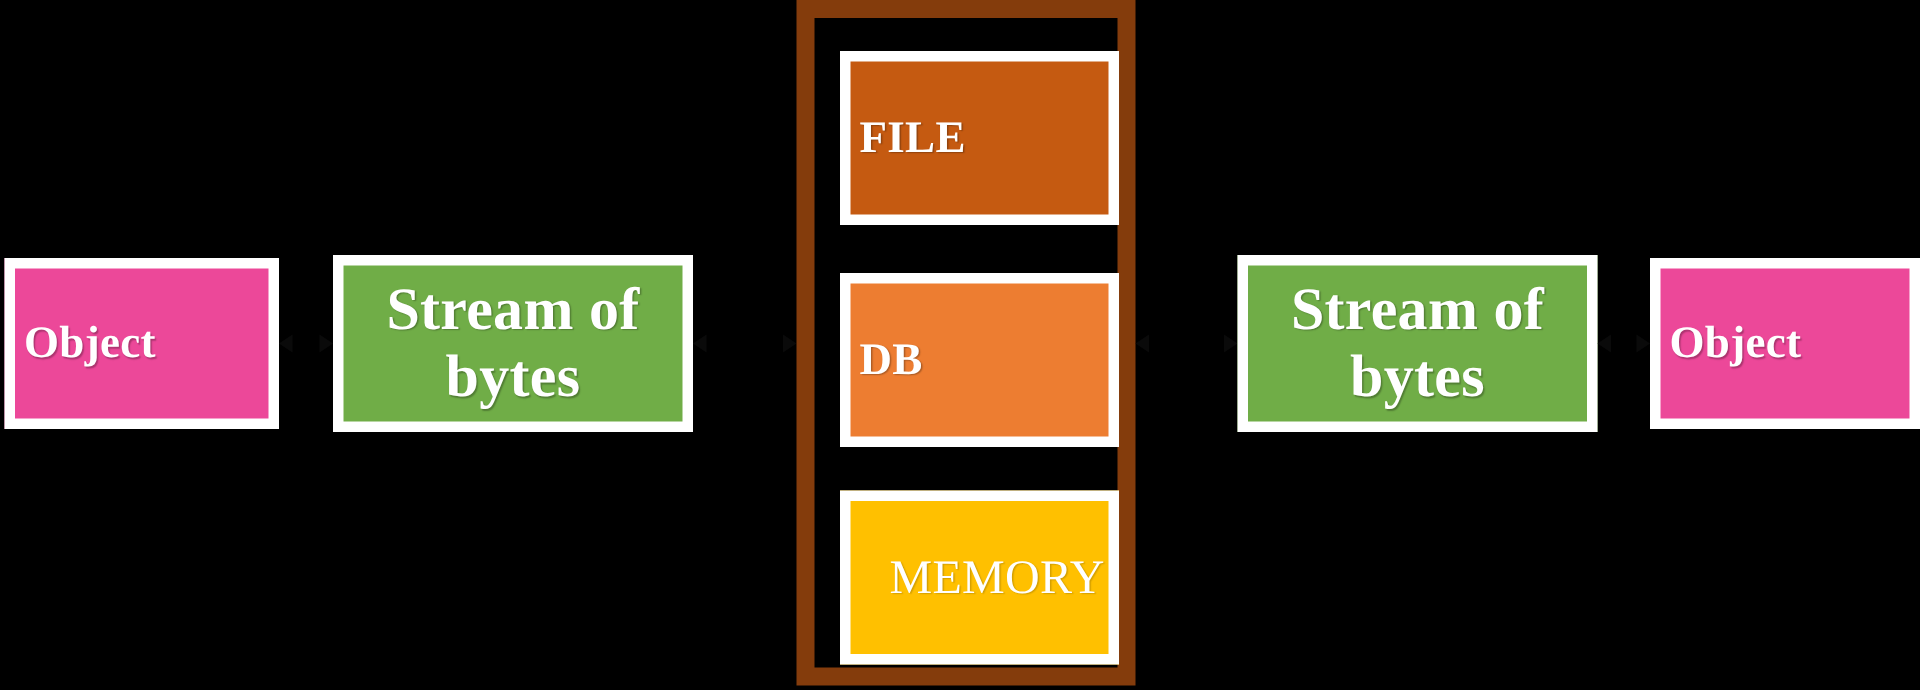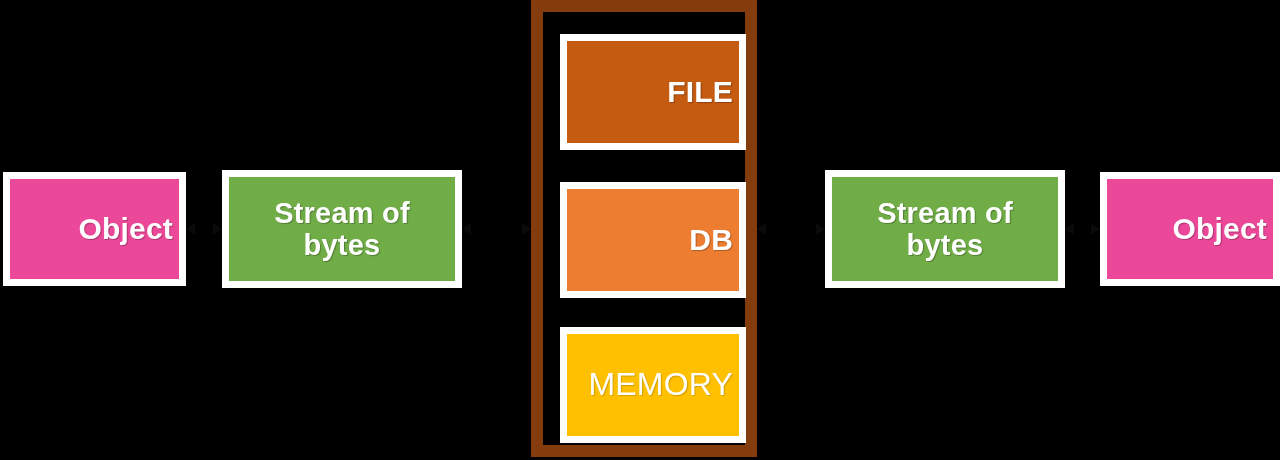--- a/index.html
+++ b/index.html
@@ -22,40 +22,41 @@
     height: 460px;
     background: #000000;
   }
 
   
   .node {
     position: absolute;
     box-sizing: border-box;
     display: flex;
     align-items: center;
-    justify-content: flex-end;
+    justify-content: flex-start;
     text-align: center;
     color: #ffffff;
     border: 7px solid #ffffff;
     line-height: 1.12;
     letter-spacing: 0.2px;
     text-shadow: 1px 1px 1px rgba(0,0,0,0.28);
     user-select: none;
+    font-family: Liberation Serif, serif;
   }
   .node .label { display: block; padding: 0 6px; }
 
   
   .node-object {
     background: #ec4899;
     font-size: 30px;
     font-weight: bold;
   }
   .node-stream {
     background: #70ad47;
-    font-size: 29px;
+    font-size: 40px;
     font-weight: bold;
   }
 
   
   .node-file {
     background: #c55a11;
     font-size: 30px;
     font-weight: bold;
   }
   .node-db {

